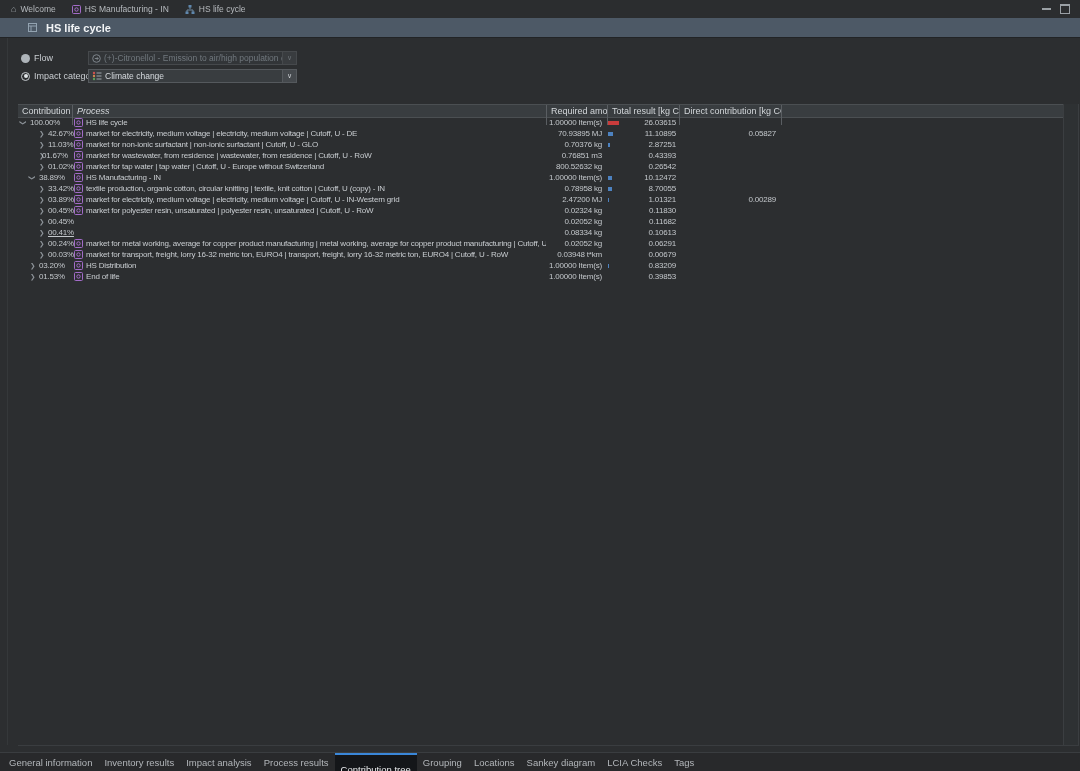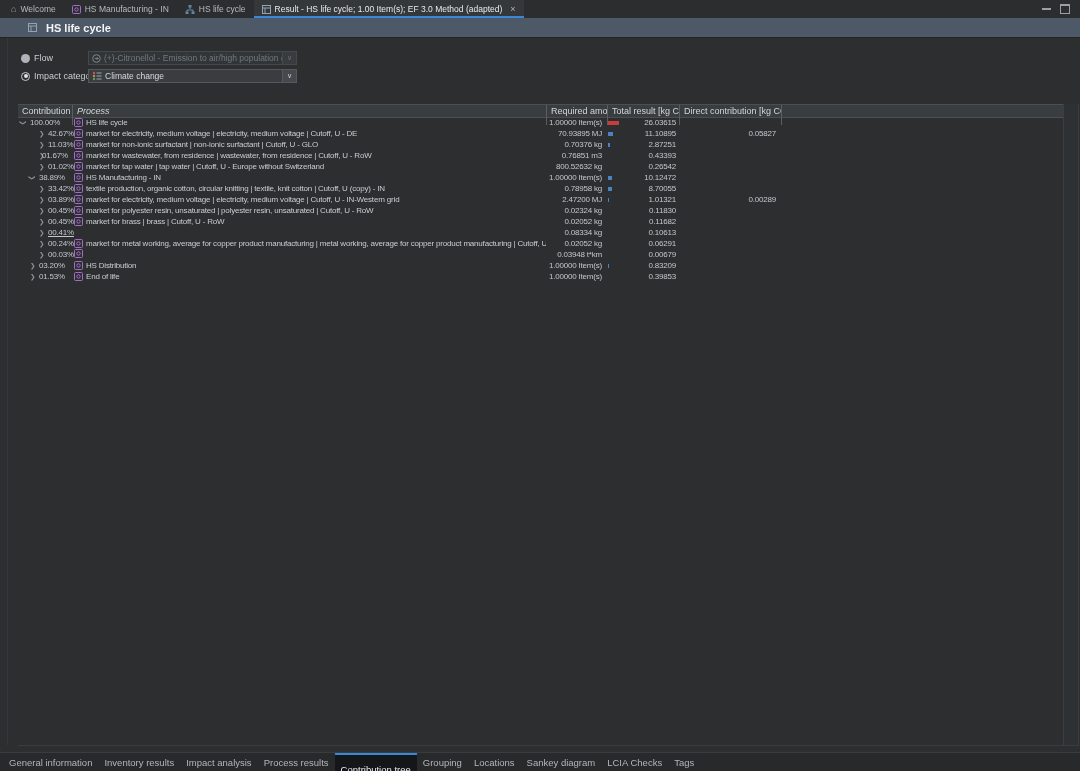--- a/index.html
+++ b/index.html
@@ -100,31 +100,20 @@
           <span style="display: flex;">
             <svg width="10" height="9" viewBox="0 0 10 9">
               <path d="M5 2 V4 M2 7 V5 H8 V7" stroke="#6f8ba3" fill="none"></path>
               <rect x="3.5" y="0" width="3" height="2.5" fill="#5f87ad"></rect>
               <rect x="0.5" y="6.5" width="3" height="2.5" fill="#5f87ad"></rect>
               <rect x="6.5" y="6.5" width="3" height="2.5" fill="#5f87ad"></rect>
             </svg>
           </span>
           <span>HS life cycle</span>
         </div>
-        <div class="tab active">
-          <span style="display: flex;">
-            <svg width="9" height="9" viewBox="0 0 9 9">
-              <rect x="0.5" y="0.5" width="8" height="8" fill="none" stroke="#93a3b1"></rect>
-              <line x1="0.5" y1="3" x2="8.5" y2="3" stroke="#93a3b1"></line>
-              <line x1="3" y1="3" x2="3" y2="8.5" stroke="#93a3b1"></line>
-            </svg>
-          </span>
-          <span>Result - HS life cycle; 1.00 Item(s); EF 3.0 Method (adapted)</span>
-          <span class="tab-close">×</span>
-        </div>
       </div>
     <div class="win-btns">
       <span class="btn-min"></span>
       <span class="btn-max"></span>
     </div>
   </div>
 
   <div class="editor-header">
     <span class="ic" id="editor-icon-slot">
         <span style="display: flex;">
@@ -326,29 +315,20 @@
               </svg>
             </span>
             <span>market for polyester resin, unsaturated | polyester resin, unsaturated | Cutoff, U - RoW</span>
           </span>
           <span class="c-amount">0.02324 kg</span>
           <span class="c-total">0.11830</span>
         </div>
         <div class="trow">
           <span class="chev" style="left: 21px;">❯</span>
           <span class="pct" style="left: 30px;">00.45%</span>
-          <span class="c-process">
-            <span class="p-icon" style="display: flex;">
-              <svg width="9" height="9" viewBox="0 0 9 9">
-                <rect x="0.5" y="0.5" width="8" height="8" rx="1" fill="none" stroke="#a36cc9"></rect>
-                <circle cx="4.5" cy="4.5" r="1.7" fill="none" stroke="#a36cc9"></circle>
-              </svg>
-            </span>
-            <span>market for brass | brass | Cutoff, U - RoW</span>
-          </span>
           <span class="c-amount">0.02052 kg</span>
           <span class="c-total">0.11682</span>
         </div>
         <div class="trow">
           <span class="chev" style="left: 21px;">❯</span>
           <span class="pct" style="left: 30px; text-decoration: underline;">00.41%</span>
           <span class="c-amount">0.08334 kg</span>
           <span class="c-total">0.10613</span>
         </div>
         <div class="trow">
@@ -369,20 +349,21 @@
         <div class="trow">
           <span class="chev" style="left: 21px;">❯</span>
           <span class="pct" style="left: 30px;">00.03%</span>
           <span class="c-process">
             <span class="p-icon" style="display: flex;">
               <svg width="9" height="9" viewBox="0 0 9 9">
                 <rect x="0.5" y="0.5" width="8" height="8" rx="1" fill="none" stroke="#a36cc9"></rect>
                 <circle cx="4.5" cy="4.5" r="1.7" fill="none" stroke="#a36cc9"></circle>
               </svg>
             </span>
+            <span>market for transport, freight, lorry 16-32 metric ton, EURO4 | transport, freight, lorry 16-32 metric ton, EURO4 | Cutoff, U - RoW</span>
           </span>
           <span class="c-amount">0.03948 t*km</span>
           <span class="c-total">0.00679</span>
         </div>
         <div class="trow">
           <span class="chev" style="left: 12px;">❯</span>
           <span class="pct" style="left: 21px;">03.20%</span>
           <span class="c-process">
             <span class="p-icon" style="display: flex;">
               <svg width="9" height="9" viewBox="0 0 9 9">

